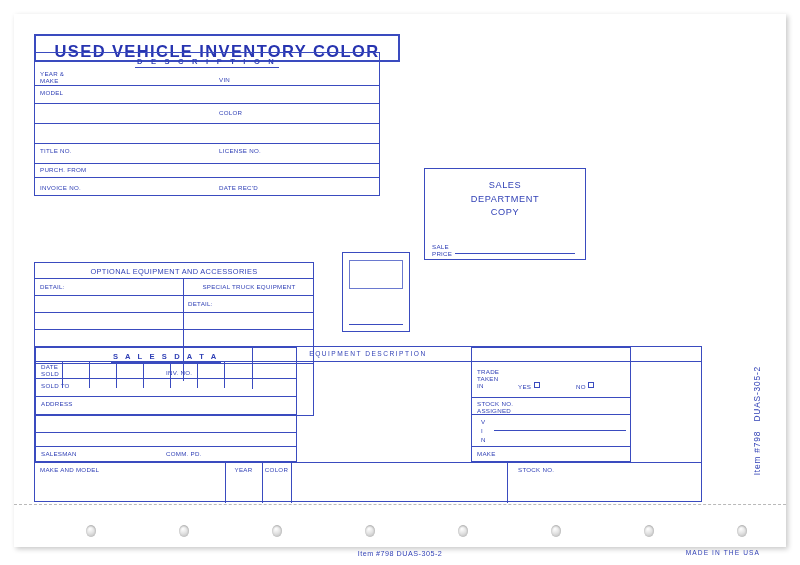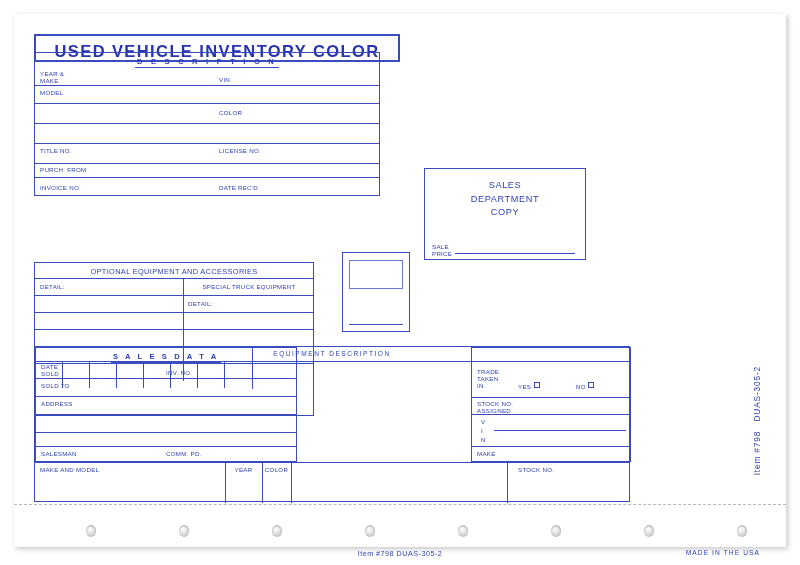--- a/index.html
+++ b/index.html
@@ -109,21 +109,21 @@
   #sdc-box { left: 410px; top: 154px; width: 162px; height: 92px; }
   #sdc-lines {
     position: absolute; left: 0; right: 0; top: 10px;
     text-align: center; color: #2f3fb5;
     font-size: 9.2px; line-height: 13.5px; letter-spacing: 0.6px;
   }
   #sdc-price-lbl { left: 7px; top: 74px; }
   #sdc-price-rule { left: 30px; top: 84px; width: 120px; border-top: 1.4px solid #3a4bbf; }
 
   
-  #bottom-box { left: 20px; top: 332px; width: 596px; height: 156px; }
+  #bottom-box { left: 20px; top: 332px; width: 668px; height: 156px; }
 
   
   #sd-box { left: 0px; top: 0px; width: 262px; height: 115px; border: 1.5px solid #3a4bbf; }
   #sd-head {
     position: absolute; left: 0; right: 0; top: 4px;
     text-align: center; color: #2f3fb5;
     font-size: 7.6px; font-weight: bold; letter-spacing: 2.6px;
   }
   #sd-head span { border-bottom: 1.1px solid #3a4bbf; padding: 0 2px 1px 2px; }
 

